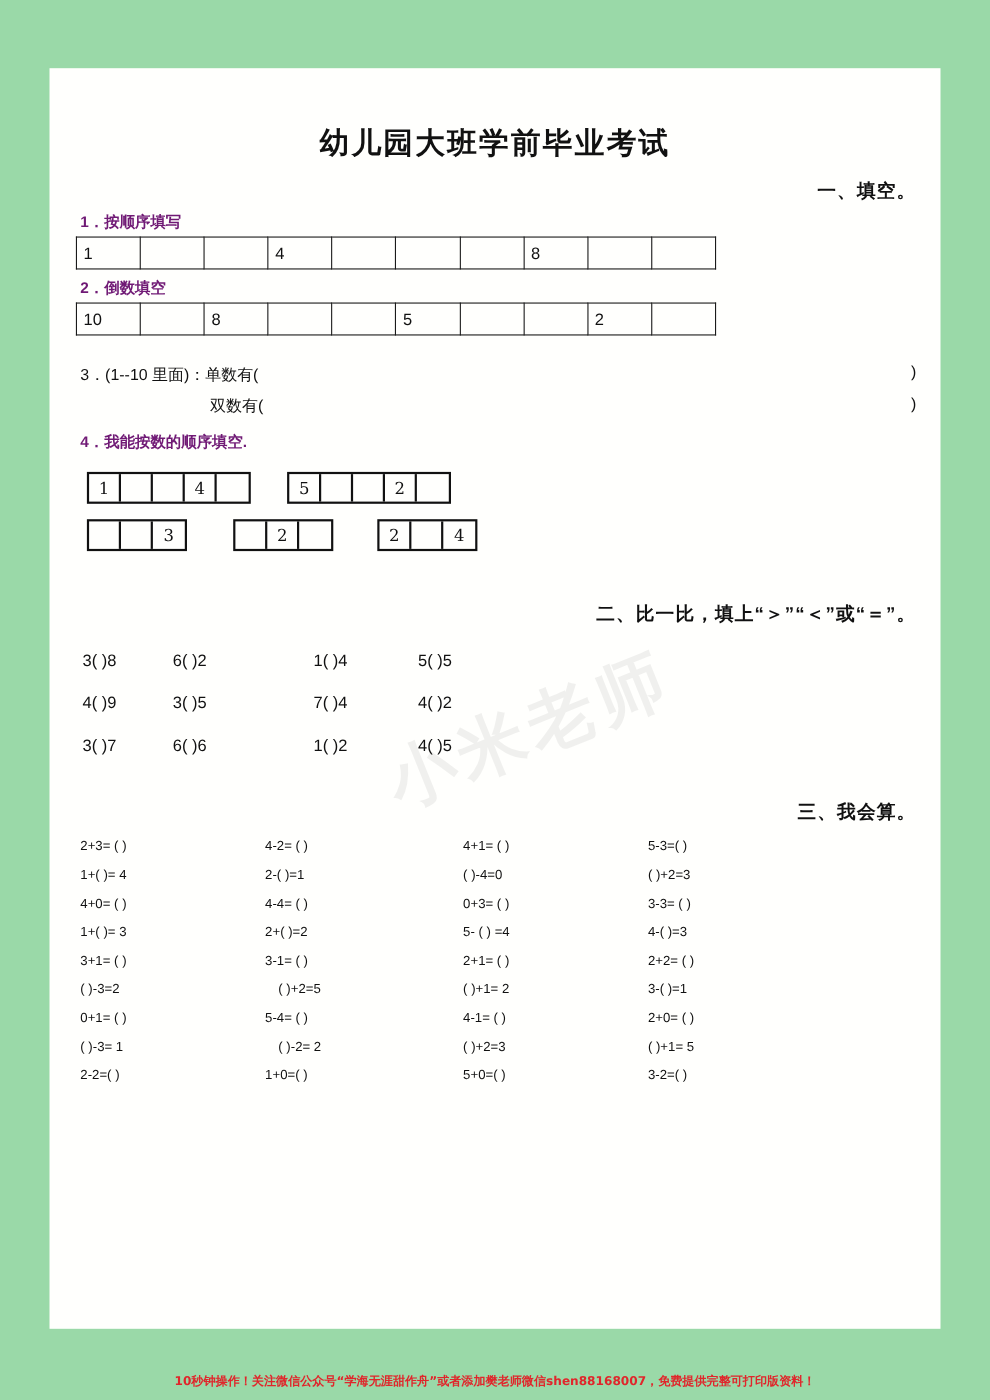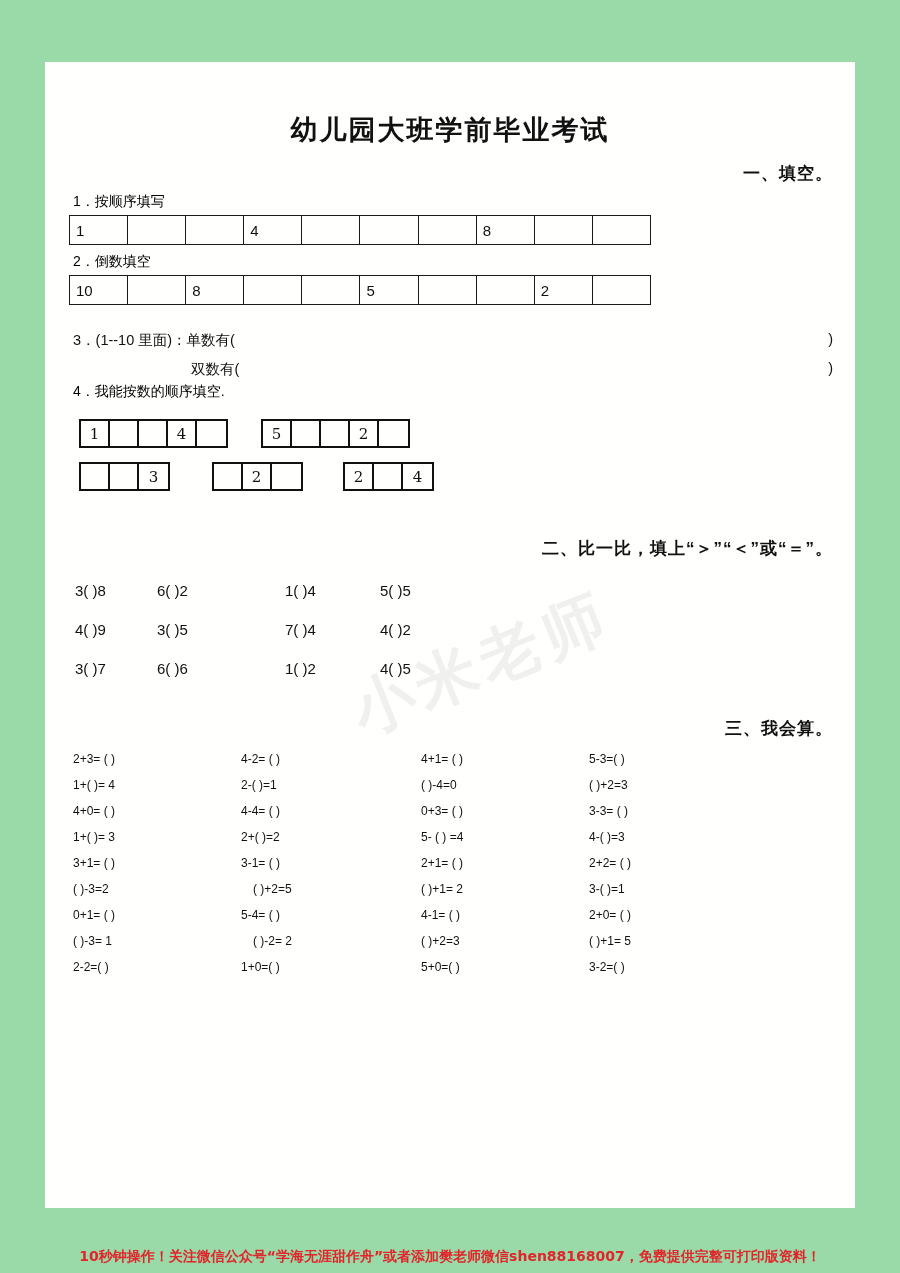--- a/index.html
+++ b/index.html
@@ -71,23 +71,23 @@
     color: #111;
     margin: 14px 0 8px 0;
     letter-spacing: 1px;
     text-align: right;
   }
   .sec-head.two { margin-top: 46px; }
   .sec-head.three { margin-top: 40px; }
 
   .sub-q {
     font-size: 14px;
-    color: #000000;
+    color: #701a75;
     margin: 8px 0 4px 8px;
-    font-weight: 400;
+    font-weight: 700;
   }
 
   table.numrow {
     border-collapse: collapse;
     width: 582px;
     margin: 4px 0 0 4px;
     table-layout: fixed;
   }
   table.numrow td {
     border: 1.2px solid #1a1a1a;
@@ -157,21 +157,21 @@
   .calc-row .cc { width: 168px; }
   .calc-row .cc.last { width: auto; }
   .calc-row .cc.pad { padding-left: 12px; }
 
   #footer {
     position: absolute;
     left: 0;
     top: 1248px;
     width: 900px;
     text-align: center;
-    font-size: 14px;
+    font-size: 11px;
     color: #e0262b;
     font-weight: bold;
     letter-spacing: 0px;
     font-family: "DejaVu Sans", sans-serif;
   }
 </style>
 </head>
 <body>
 
 <div id="page">
@@ -225,21 +225,21 @@
       <span class="lead">3．(1--10 里面)：单数有(</span>
       <span class="gap"></span>
       <span>)</span>
     </div>
     <div class="q3line indent">
       <span class="lead">双数有(</span>
       <span class="gap"></span>
       <span>)</span>
     </div>
 
-    <div class="sub-q" style="margin-top:4px">4．我能按数的顺序填空.</div>
+    <div class="sub-q" style="margin-top:14px">4．我能按数的顺序填空.</div>
 
     <div class="boxgroups r1">
       <div class="bgroup">
         <div class="cell">1</div>
         <div class="cell"></div>
         <div class="cell"></div>
         <div class="cell">4</div>
         <div class="cell"></div>
       </div>
       <div class="spacer-a"></div>

